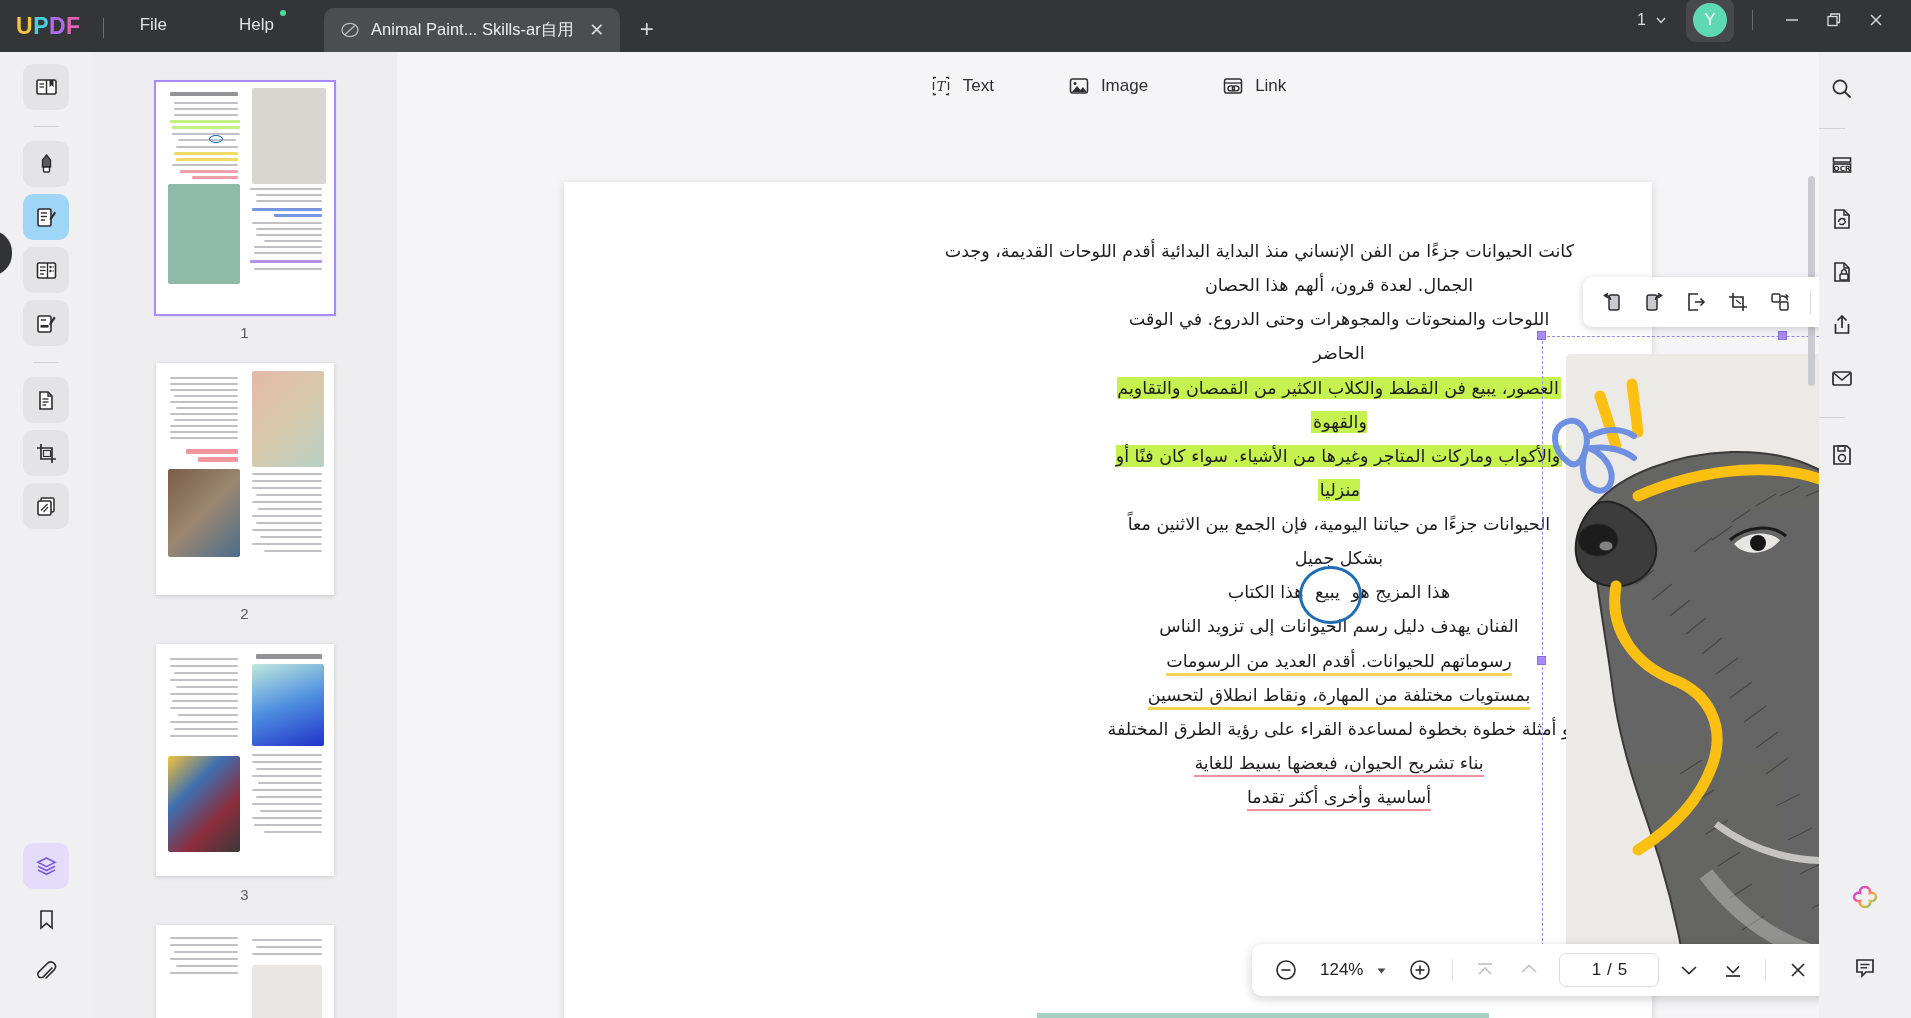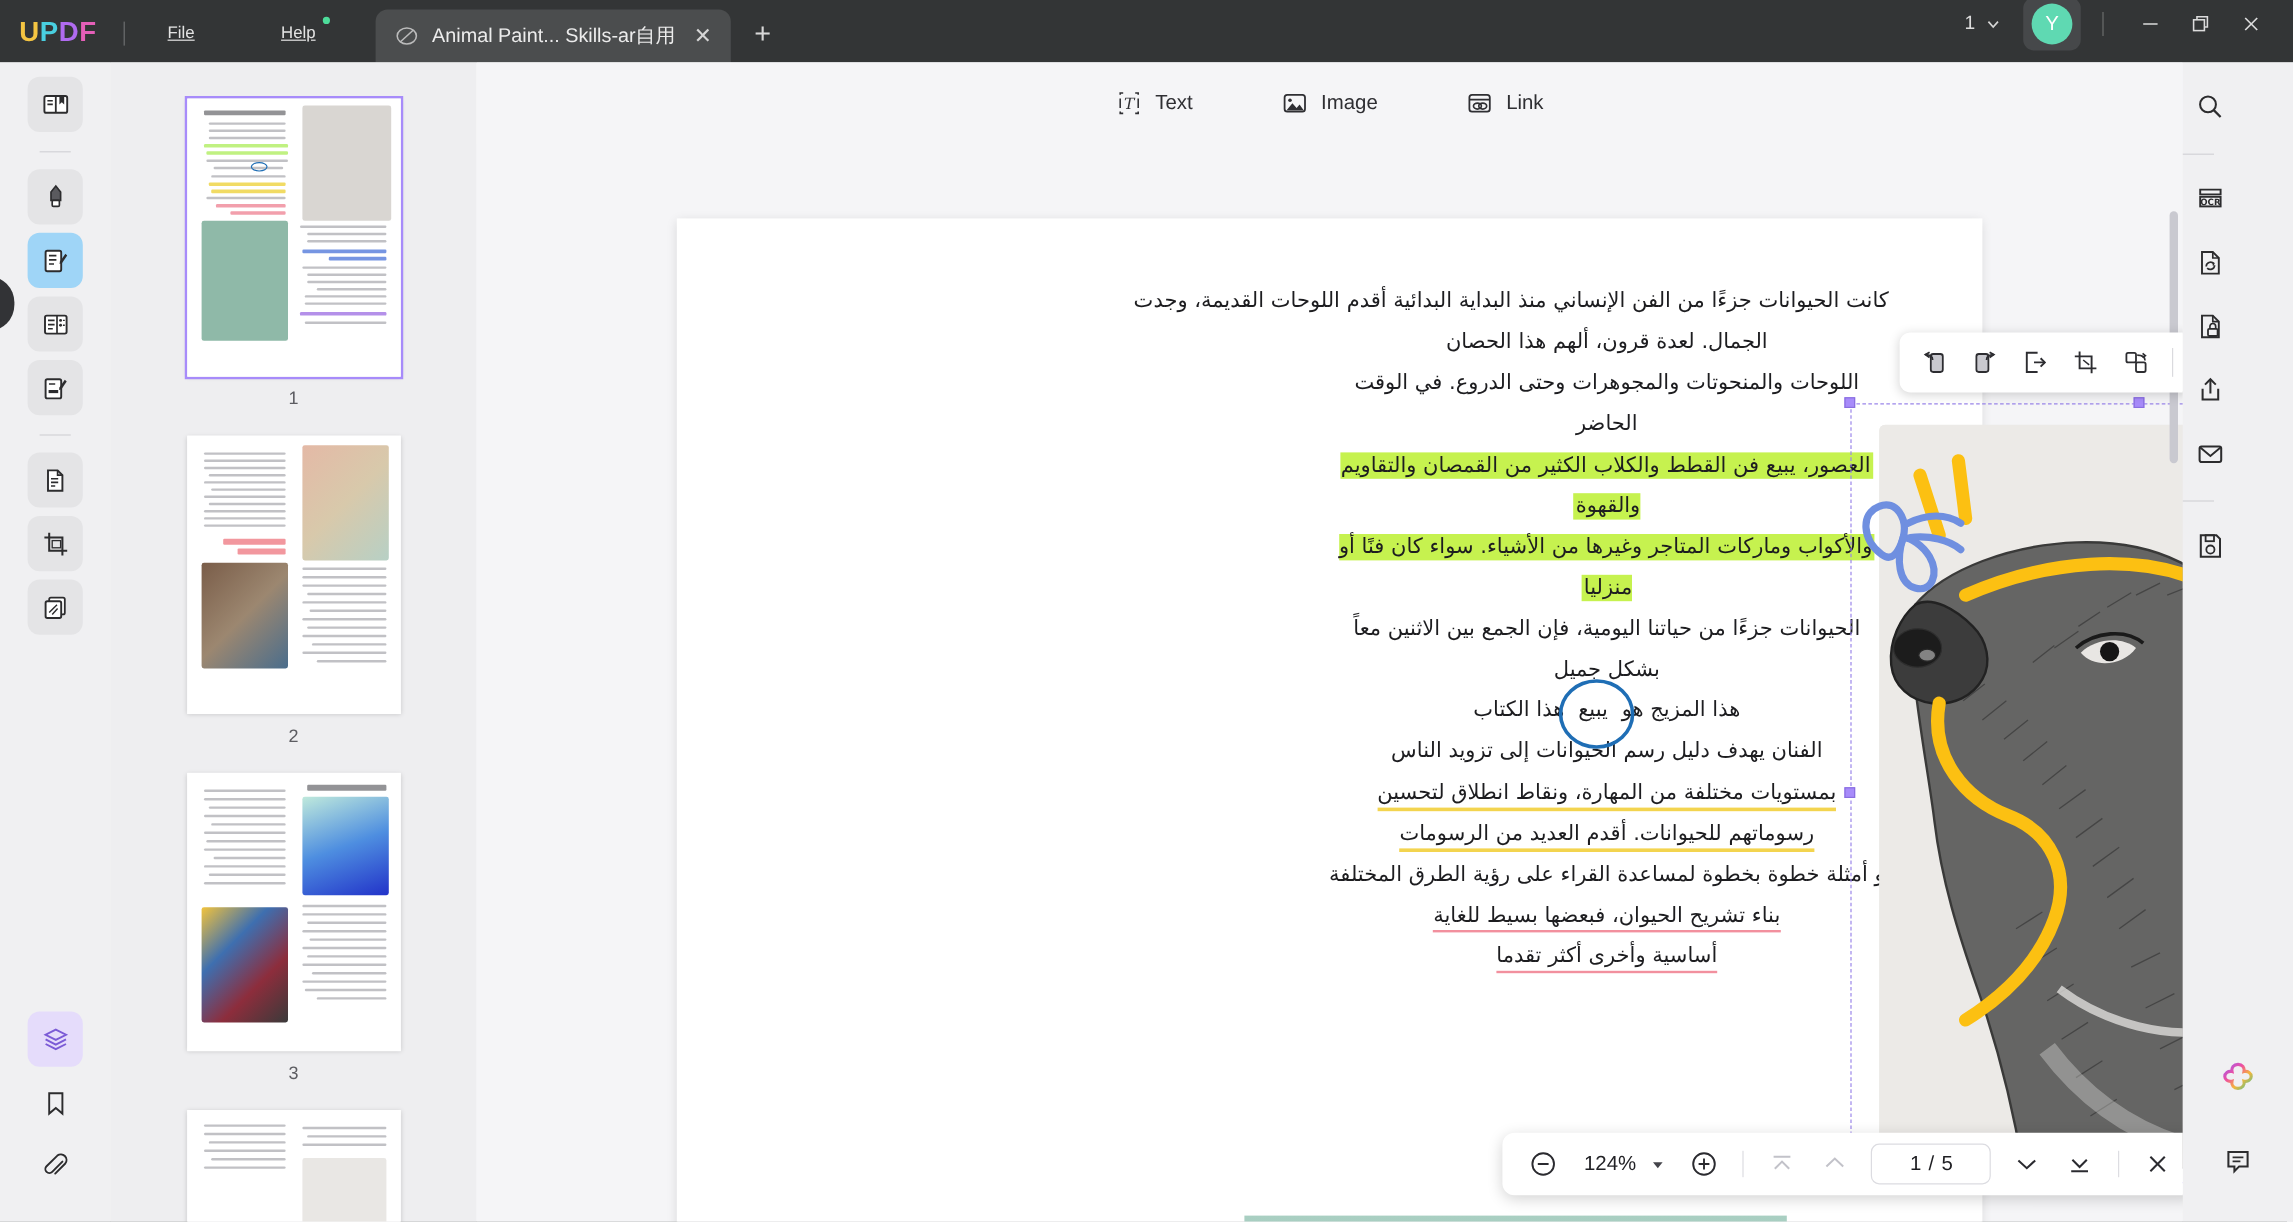--- a/index.html
+++ b/index.html
@@ -24,23 +24,23 @@
   }
   .logo span:nth-child(1){color:#f5c542;}
   .logo span:nth-child(2){color:#49cfe0;}
   .logo span:nth-child(3){color:#b06bf0;}
   .logo span:nth-child(4){color:#e55fb8;}
   .tb-sep {
     width: 1px; height: 20px; background: #6d6f70;
     margin: 0 22px 14px 22px;
   }
   .menu-item {
-    color: #e3e3e3; font-size: 14px;
+    color: #e3e3e3; font-size: 17px;
     margin-bottom: 13px; padding: 4px 14px;
-    position: relative; cursor: default; text-decoration: underline;
+    position: relative; cursor: default;
   }
   .menu-item.wide { margin-left: 44px; }
   .greendot {
     position: absolute; right: 2px; top: -1px;
     width: 6px; height: 6px; border-radius: 50%;
     background: #4ddc9a;
   }
   
   .tab {
     margin-left: 36px;
@@ -658,24 +658,24 @@
           </div>
           <div class="para">
             <span class="hl-green">والأكواب وماركات المتاجر وغيرها من الأشياء. سواء كان فنًا أو منزليا</span>
           </div>
           <div class="para">الحيوانات جزءًا من حياتنا اليومية، فإن الجمع بين الاثنين معاً بشكل جميل</div>
           <div class="para">
             <span>هذا المزيج هو </span><span class="circled">يبيع</span><span> هذا الكتاب</span>
           </div>
           <div class="para">الفنان يهدف دليل رسم الحيوانات إلى تزويد الناس</div>
           <div class="para">
-            <span class="u-yellow">بمستويات مختلفة من المهارة، ونقاط انطلاق لتحسين</span>
+            <span class="u-yellow">رسوماتهم للحيوانات. أقدم العديد من الرسومات</span>
           </div>
           <div class="para">
-            <span class="u-yellow">رسوماتهم للحيوانات. أقدم العديد من الرسومات</span>
+            <span class="u-yellow">بمستويات مختلفة من المهارة، ونقاط انطلاق لتحسين</span>
           </div>
           <div class="para">و أمثلة خطوة بخطوة لمساعدة القراء على رؤية الطرق المختلفة</div>
           <div class="para">
             <span class="u-pink">بناء تشريح الحيوان، فبعضها بسيط للغاية</span>
           </div>
           <div class="para">
             <span class="u-pink">أساسية وأخرى أكثر تقدما</span>
           </div>
         </div>
 

